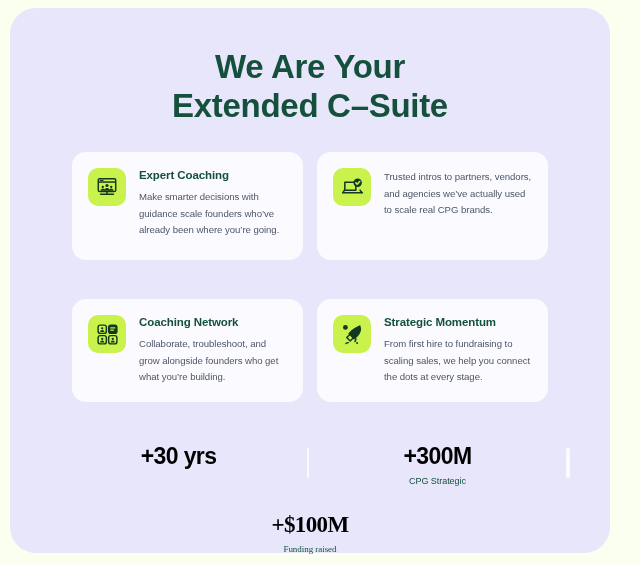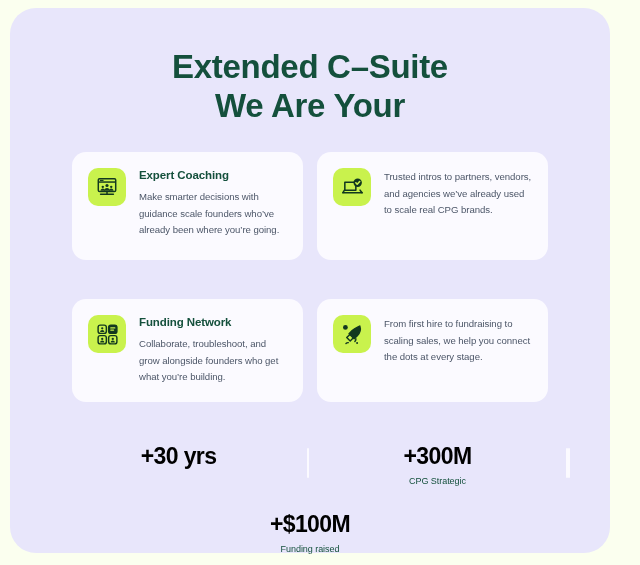--- a/index.html
+++ b/index.html
@@ -132,34 +132,35 @@
     flex: 0 0 auto;
     width: 2px;
     height: 30px;
     background: #fbfaff;
     margin-top: 4px;
     border-radius: 1px;
   }
   .stat-wide {
     padding-top: 25px;
     text-align: center;
+    font-family: Liberation Serif, serif;
   }
   .stat-wide .stat-value {
     font-size: 23px;
     margin-bottom: 7px;
   }
 </style>
 </head>
 <body>
 
 <div class="panel">
 
   <h1 class="heading">
+    <span class="line">We Are Your</span>
     <span class="line">Extended C–Suite</span>
-    <span class="line">We Are Your</span>
   </h1>
 
   <div class="cards card-row-a">
 
     <div class="card">
       <span class="icon-tile">
         <svg width="22" height="22" viewBox="0 0 24 24" fill="none" stroke="#12381f" stroke-width="1.6">
           <rect x="2.5" y="3" width="19" height="14" rx="1.4"></rect>
           <line x1="2.5" y1="6.6" x2="21.5" y2="6.6"></line>
           <rect x="4.2" y="4.2" width="4" height="1.2" fill="#12381f" stroke="none"></rect>
@@ -183,21 +184,21 @@
       <span class="icon-tile">
         <svg width="23" height="23" viewBox="0 0 24 24" fill="none" stroke="#12381f" stroke-width="1.6">
           <path d="M4 6.6h11.5v8.2H4z" stroke-linejoin="round"></path>
           <path d="M2 17.4h20" stroke-linecap="round"></path>
           <path d="M3.6 14.8 2 17.4M19.9 14.8 22 17.4" stroke-linecap="round"></path>
           <circle cx="17.4" cy="7.1" r="4.4" fill="#12381f" stroke="none"></circle>
           <path d="M15.5 7.1l1.4 1.5 2.6-2.8" stroke="#c9f24d" stroke-width="1.7" stroke-linecap="round" stroke-linejoin="round" fill="none"></path>
         </svg>
       </span>
       <div class="card-text">
-        <p class="card-desc">Trusted intros to partners, vendors, and agencies we’ve already used to scale real CPG brands.</p>
+        <p class="card-desc">Trusted intros to partners, vendors, and agencies we’ve actually used to scale real CPG brands.</p>
       </div>
     </div>
   </div>
 
   <div class="cards card-row-b">
 
     <div class="card">
       <span class="icon-tile">
         <svg width="23" height="23" viewBox="0 0 24 24" fill="none" stroke="#12381f" stroke-width="1.5">
           <rect x="2.2" y="2.2" width="8.6" height="8.6" rx="2.3"></rect>
@@ -211,37 +212,38 @@
           <rect x="2.2" y="13.2" width="8.6" height="8.6" rx="2.3"></rect>
           <circle cx="6.5" cy="16.6" r="1.2" fill="#12381f" stroke="none"></circle>
           <path d="M4.3 20.4c0-1.3.9-2.2 2.2-2.2s2.2.9 2.2 2.2z" fill="#12381f" stroke="none"></path>
 
           <rect x="13.2" y="13.2" width="8.6" height="8.6" rx="2.3"></rect>
           <circle cx="17.5" cy="16.6" r="1.2" fill="#12381f" stroke="none"></circle>
           <path d="M15.3 20.4c0-1.3.9-2.2 2.2-2.2s2.2.9 2.2 2.2z" fill="#12381f" stroke="none"></path>
         </svg>
       </span>
       <div class="card-text">
-        <p class="card-title">Funding Network</p>
+        <p class="card-title">Coaching Network</p>
         <p class="card-desc">Collaborate, troubleshoot, and grow alongside founders who get what you’re building.</p>
       </div>
     </div>
 
     <div class="card">
       <span class="icon-tile">
         <svg width="23" height="23" viewBox="0 0 24 24" fill="none" stroke="#12381f" stroke-width="1.5">
           <circle cx="4.6" cy="4.6" r="2.5" fill="#12381f" stroke="none"></circle>
           <path d="M19.6 3.1c1.2 3.5.3 7.2-2.6 10.1l-3.3 3.3-5.3-5.3 3.3-3.3C14.6 5 18.3 4 19.6 3.1z" fill="#12381f" stroke="#12381f" stroke-linejoin="round"></path>
           <path d="M9.3 11.9 6 15.2l3.6 3.6 3.3-3.3" fill="none" stroke-linejoin="round"></path>
           <path d="M14.5 19.3c1.4-1.4 1-3 1-3" stroke-linecap="round"></path>
           <circle cx="16.8" cy="20.9" r="1" fill="#12381f" stroke="none"></circle>
           <path d="M5.2 21.4c1-1 2.4-.9 2.4-.9" stroke-linecap="round"></path>
         </svg>
       </span>
       <div class="card-text">
+        <p class="card-title">Strategic Momentum</p>
         <p class="card-desc">From first hire to fundraising to scaling sales, we help you connect the dots at every stage.</p>
       </div>
     </div>
   </div>
 
   <div class="stats-row">
     <div class="stat">
       <p class="stat-value">+30 yrs</p>
     </div>
     <div class="divider"></div>

